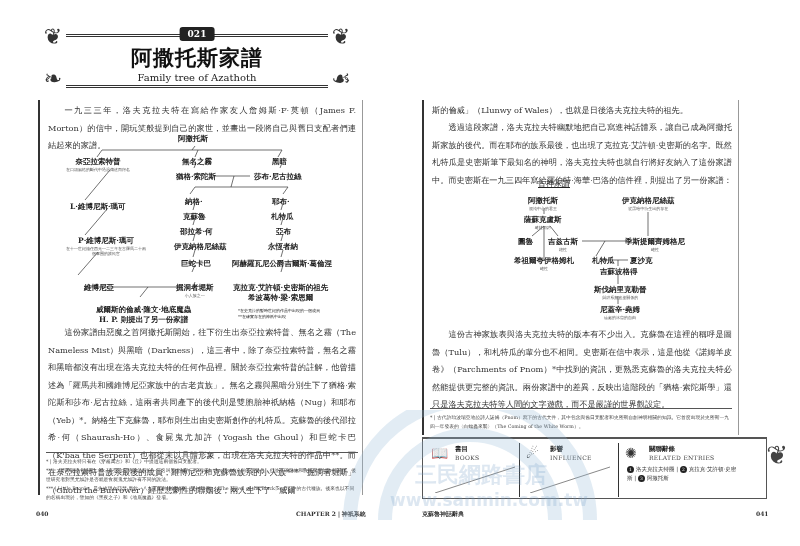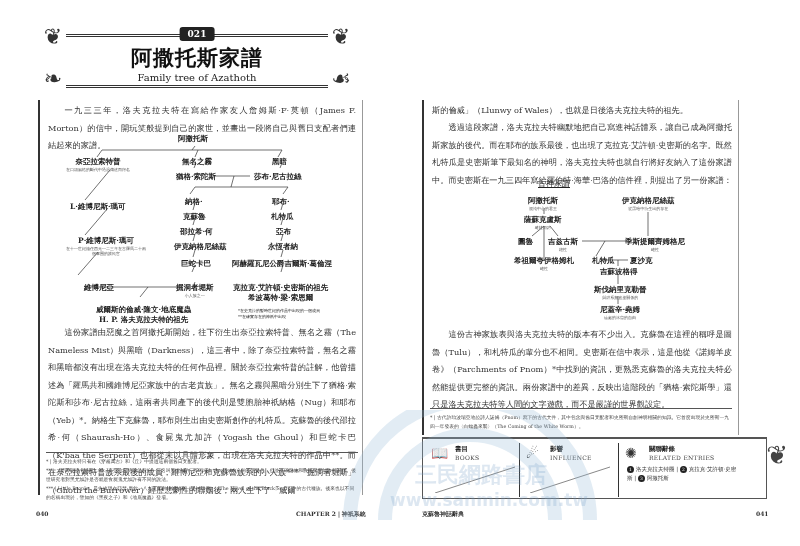--- a/index.html
+++ b/index.html
@@ -124,21 +124,21 @@
     <div class="node" style="left:181px;top:259px">巨蛇卡巴</div>
     <div class="node" style="left:232px;top:259px">阿赫羅瓦尼公爵吉爾斯·葛倫涅</div>
     <div class="node" style="left:84px;top:283px">維博尼亞</div>
     <div class="node" style="left:176px;top:283px"><span>掘洞者堀斯</span><span class="note">小人族之一</span></div>
     <div class="node" style="left:233px;top:283px;line-height:10px">
         <span style="display:block">克拉克·艾許頓·史密斯的祖先</span>
         <span style="display:block">希波葛特·梁·索恩爾</span>
       </div>
     <div class="node" style="left:96px;top:305px;line-height:10px">
         <span style="display:block">威爾斯的倫威·隆文·地底魔蟲</span>
-        <span style="display:block">H. P. 洛夫克拉夫特的祖先</span>
+        <span style="display:block">H. P. 則提出了另一份家譜</span>
       </div>
     <div class="node" style="left:238px;top:308px;font-size:4px;font-weight:normal;text-align:left;line-height:6px">
         <span style="display:block">*在史克拉的暫時世紀的作品中出現的一個成員</span>
         <span style="display:block">**在確實存在的神祇中出現</span>
       </div>
   </div>
 
   <p class="para indent" style="top:324px">這份家譜由惡魔之首阿撒托斯開始，往下衍生出奈亞拉索特普、無名之霧（The Nameless Mist）與黑暗（Darkness），這三者中，除了奈亞拉索特普，無名之霧和黑暗都沒有出現在洛夫克拉夫特的任何作品裡。關於奈亞拉索特普的註解，他曾描述為「羅馬共和國維博尼亞家族中的古老貴族」。無名之霧與黑暗分別生下了猶格·索陀斯和莎布·尼古拉絲，這兩者共同產下的後代則是雙胞胎神祇納格（Nug）和耶布（Yeb）*。納格生下克蘇魯，耶布則生出由史密斯創作的札特瓜。克蘇魯的後代邵拉希·何（Shaurash-Ho）、食屍鬼尤加許（Yogash the Ghoul）和巨蛇卡巴（K'baa the Serpent）也都從未以具體形象，出現在洛夫克拉夫特的作品中**。而在奈亞拉索特普族系最後的成員，維博尼亞和克蘇魯族系的小人族***「掘洞者堀斯」（Ghoth the Burrower）經歷悲劇性的聯姻後，兩人生下了「威爾</p>
 
   <div class="footnotes">

